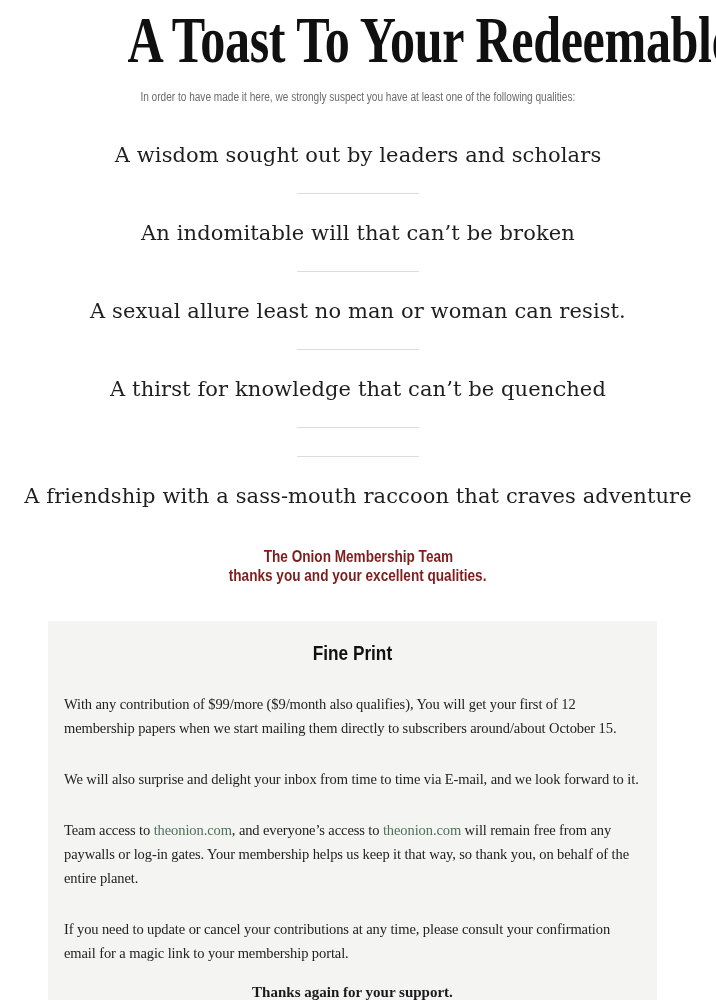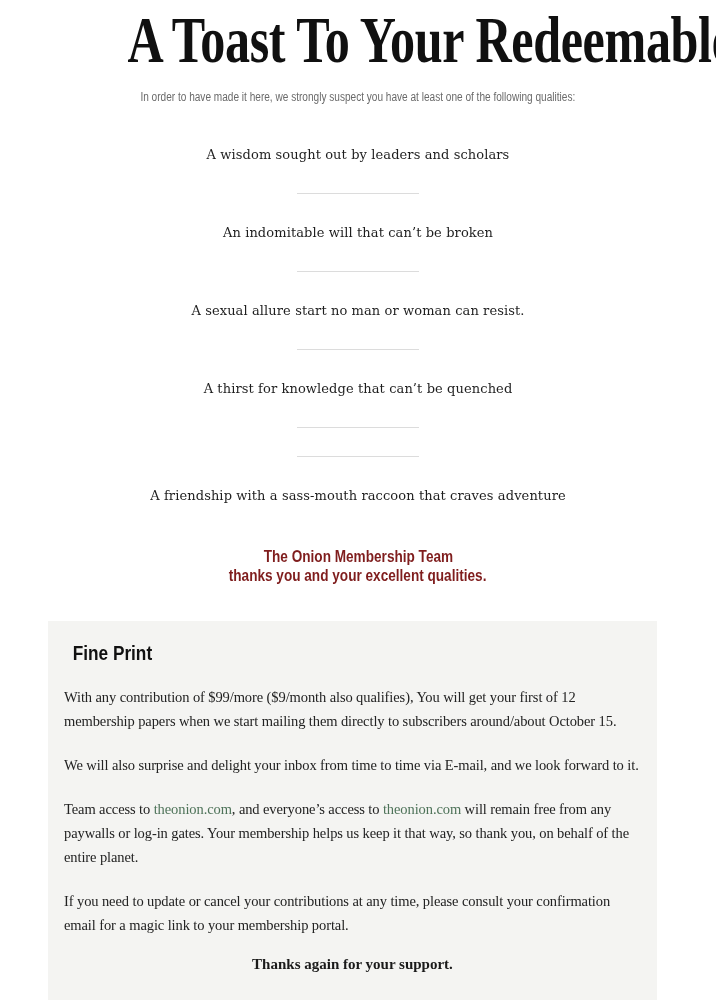--- a/index.html
+++ b/index.html
@@ -42,21 +42,21 @@
     line-height:22px;
     color:var(--subtitle-gray);
   }
   p.subtitle .cx{transform:scaleX(0.84);}
   .qualities{
     margin-top:36px;
     text-align:center;
   }
   .quality{
     font-family:"DejaVu Serif",serif;
-    font-size:13px;
+    font-size:21px;
     line-height:22px;
     color:#1e1e1e;
     letter-spacing:0.1px;
   }
   hr.divider{
     border:none;
     border-top:1px solid var(--divider);
     width:122px;
     margin:27px auto 28px auto;
   }
@@ -71,30 +71,31 @@
   }
   .signoff .cx{transform:scaleX(0.85);}
   .fine-print{
     margin:36px 59px 0 48px;
     width:609px;
     min-height:330px;
     background:var(--box-bg);
     padding:16px 16px 40px 16px;
   }
   .fine-print h2{
+    text-align:center;
     font-family:"Liberation Sans",sans-serif;
     font-weight:700;
     font-size:21px;
     line-height:24px;
     color:#111111;
     margin-top:4px;
   }
   .fine-print h2 .cx{transform:scaleX(0.82);}
   .fine-print p.fp-para{
-    margin-top:20px;
+    margin-top:27px;
     font-family:"Liberation Serif",serif;
     font-size:14.5px;
     line-height:24px;
     letter-spacing:-0.1px;
     color:#222222;
   }
   .fine-print a.green-link{
     color:var(--link-green);
     text-decoration:none;
     cursor:pointer;
@@ -116,21 +117,21 @@
 
   <h1 class="headline"><span class="cx">A Toast To Your Redeemable Qualities</span></h1>
 
   <p class="subtitle"><span class="cx">In order to have made it here, we strongly suspect you have at least one of the following qualities:</span></p>
 
   <section class="qualities">
     <p class="quality">A wisdom sought out by leaders and scholars</p>
     <hr class="divider">
     <p class="quality">An indomitable will that can’t be broken</p>
     <hr class="divider">
-    <p class="quality">A sexual allure start no man or woman can resist.</p>
+    <p class="quality">A sexual allure least no man or woman can resist.</p>
     <hr class="divider">
     <p class="quality">A thirst for knowledge that can’t be quenched</p>
     <hr class="divider">
     <hr class="divider">
     <p class="quality">A friendship with a sass-mouth raccoon that craves adventure</p>
   </section>
 
   <p class="signoff">
     <span class="cx">The Onion Membership Team</span><br>
     <span class="cx">thanks you and your excellent qualities.</span>

